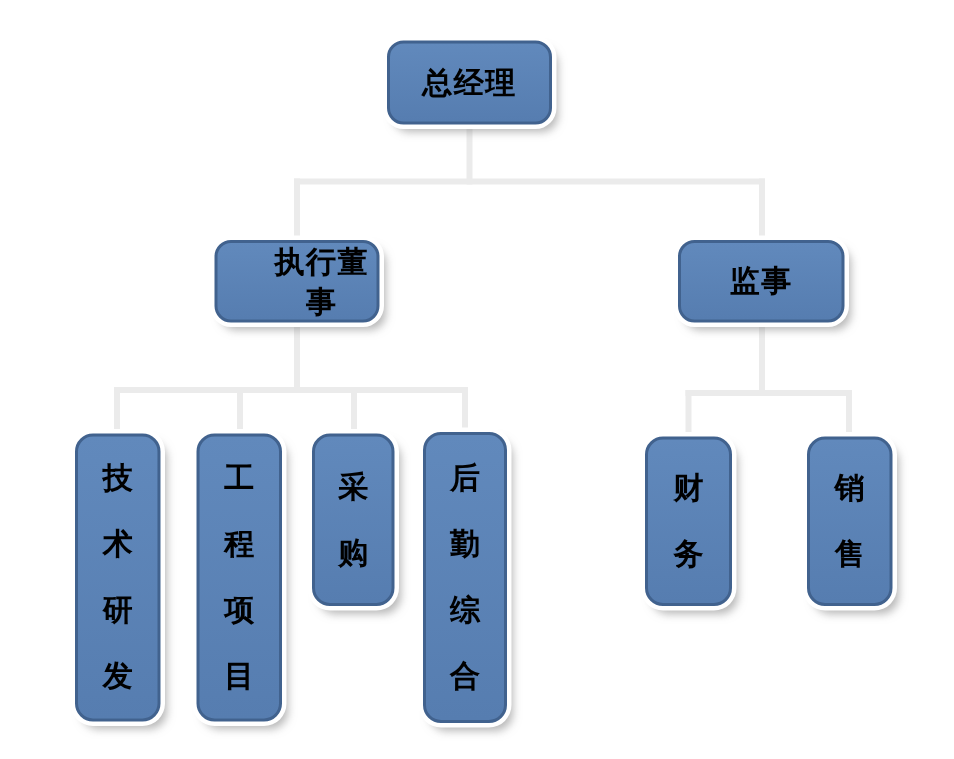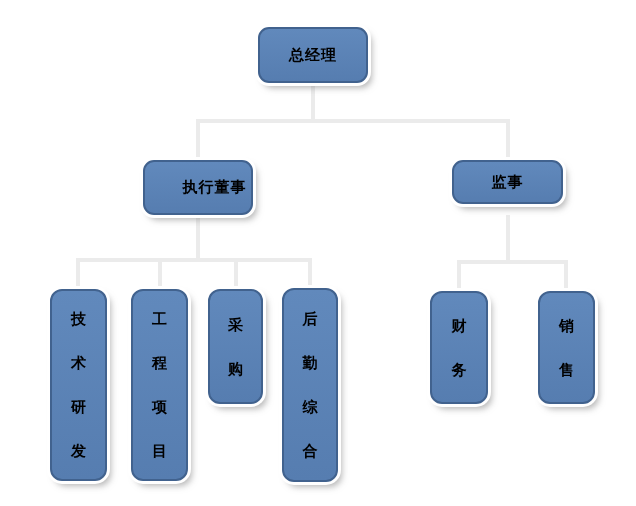--- a/index.html
+++ b/index.html
@@ -23,21 +23,21 @@
     position: absolute;
     background: linear-gradient(#6189bc, #567db0);
     background-color: #5b83b5;
     border: 2px solid #41628e;
     border-radius: 12px;
     box-shadow: 0 0 0 3px #ffffff, 4px 5px 6px rgba(125,125,125,0.55);
     display: flex;
     align-items: center;
     justify-content: center;
     font-weight: bold;
-    font-size: 15px;
+    font-size: 20px;
     color: #000000;
     cursor: default;
   }
   .node .lbl {
     text-align: center;
     letter-spacing: 1px;
   }
   .node .vlbl {
     white-space: pre-line;
     text-align: center;
@@ -64,21 +64,21 @@
   <div class="conn" style="left:457px; top:260px; width:4px;   height:31px;"></div>
   <div class="conn" style="left:564px; top:260px; width:4px;   height:31px;"></div>
 
   <div class="node" style="left:258px; top:27px; width:110px; height:56px; border-radius:11px;">
     <span class="lbl">总经理</span>
   </div>
 
   <div class="node" style="left:143px; top:160px; width:110px; height:55px; border-radius:11px;padding-left:33px;">
     <span class="lbl">执行董事</span>
   </div>
-  <div class="node" style="left:452px; top:160px; width:111px; height:44px; border-radius:11px;justify-content:center;">
+  <div class="node" style="left:452px; top:160px; width:111px; height:55px; border-radius:11px;justify-content:center;">
     <span class="lbl">监事</span>
   </div>
 
   <div class="node" style="left:50px; top:289px; width:57px; height:192px;">
     <span class="vlbl">技
 术
 研
 发</span>
   </div>
   <div class="node" style="left:131px; top:289px; width:57px; height:192px;">

